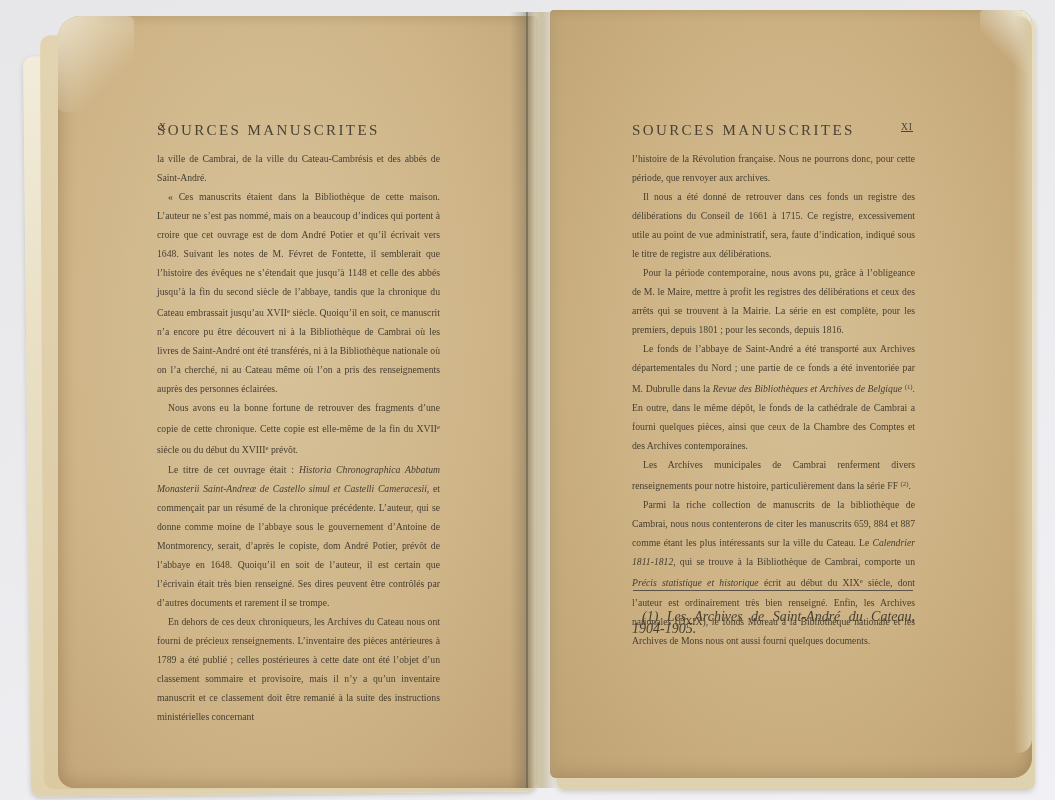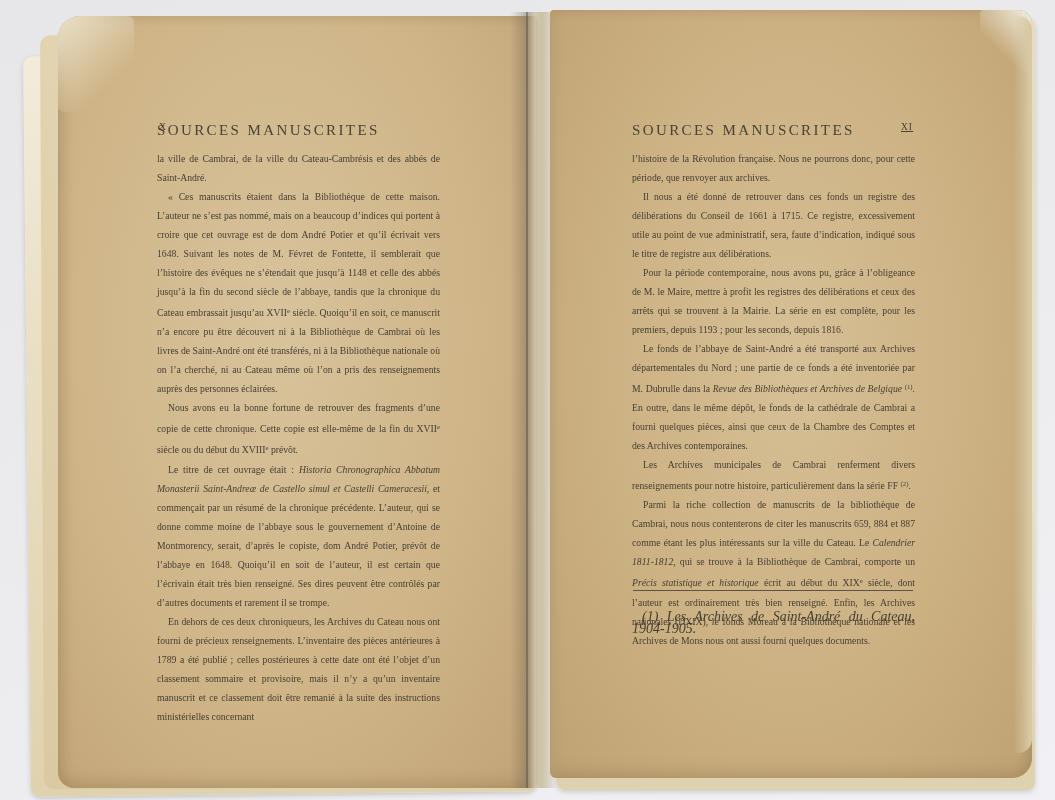--- a/index.html
+++ b/index.html
@@ -100,21 +100,21 @@
   </div>
 
   <div class="col col-right">
     <div class="header">
       <span class="rtitle">SOURCES MANUSCRITES</span>
       <span class="pnum pnum-right">XI</span>
     </div>
     <div class="body">
         <div class="para"><span>l’histoire de la Révolution française. Nous ne pourrons donc, pour cette période, que renvoyer aux archives.</span></div>
         <div class="para indent"><span>Il nous a été donné de retrouver dans ces fonds un registre des délibérations du Conseil de 1661 à 1715. Ce registre, excessivement utile au point de vue administratif, sera, faute d’indication, indiqué sous le titre de registre aux délibérations.</span></div>
-        <div class="para indent"><span>Pour la période contemporaine, nous avons pu, grâce à l’obligeance de M. le Maire, mettre à profit les registres des délibérations et ceux des arrêts qui se trouvent à la Mairie. La série en est complète, pour les premiers, depuis 1193 ; pour les seconds, depuis 1816.</span></div>
+        <div class="para indent"><span>Pour la période contemporaine, nous avons pu, grâce à l’obligeance de M. le Maire, mettre à profit les registres des délibérations et ceux des arrêts qui se trouvent à la Mairie. La série en est complète, pour les premiers, depuis 1801 ; pour les seconds, depuis 1816.</span></div>
         <div class="para indent"><span>Le fonds de l’abbaye de Saint-André a été transporté aux Archives départementales du Nord ; une partie de ce fonds a été inventoriée par M. Dubrulle dans la </span><span class="it">Revue des Bibliothèques et Archives de Belgique</span><span> </span><span class="sup">(1)</span><span>. En outre, dans le même dépôt, le fonds de la cathédrale de Cambrai a fourni quelques pièces, ainsi que ceux de la Chambre des Comptes et des Archives contemporaines.</span></div>
         <div class="para indent"><span>Les Archives municipales de Cambrai renferment divers renseignements pour notre histoire, particulièrement dans la série FF </span><span class="sup">(2)</span><span>.</span></div>
         <div class="para indent"><span>Parmi la riche collection de manuscrits de la bibliothèque de Cambrai, nous nous contenterons de citer les manuscrits 659, 884 et 887 comme étant les plus intéressants sur la ville du Cateau. Le </span><span class="it">Calendrier 1811-1812</span><span>, qui se trouve à la Bibliothèque de Cambrai, comporte un </span><span class="it">Précis statistique et historique</span><span> écrit au début du XIX</span><span class="sup">e</span><span> siècle, dont l’auteur est ordinairement très bien renseigné. Enfin, les Archives nationales (DXIX), le fonds Moreau à la Bibliothèque nationale et les Archives de Mons nous ont aussi fourni quelques documents.</span></div>
       </div>
     <div class="fnsec">
       <div class="fnrule"></div>
       <div class="fnotes">
           <div class="para indent"><span>(1) Les Archives de Saint-André du Cateau, 1904-1905.</span></div>
         </div>
     </div>

